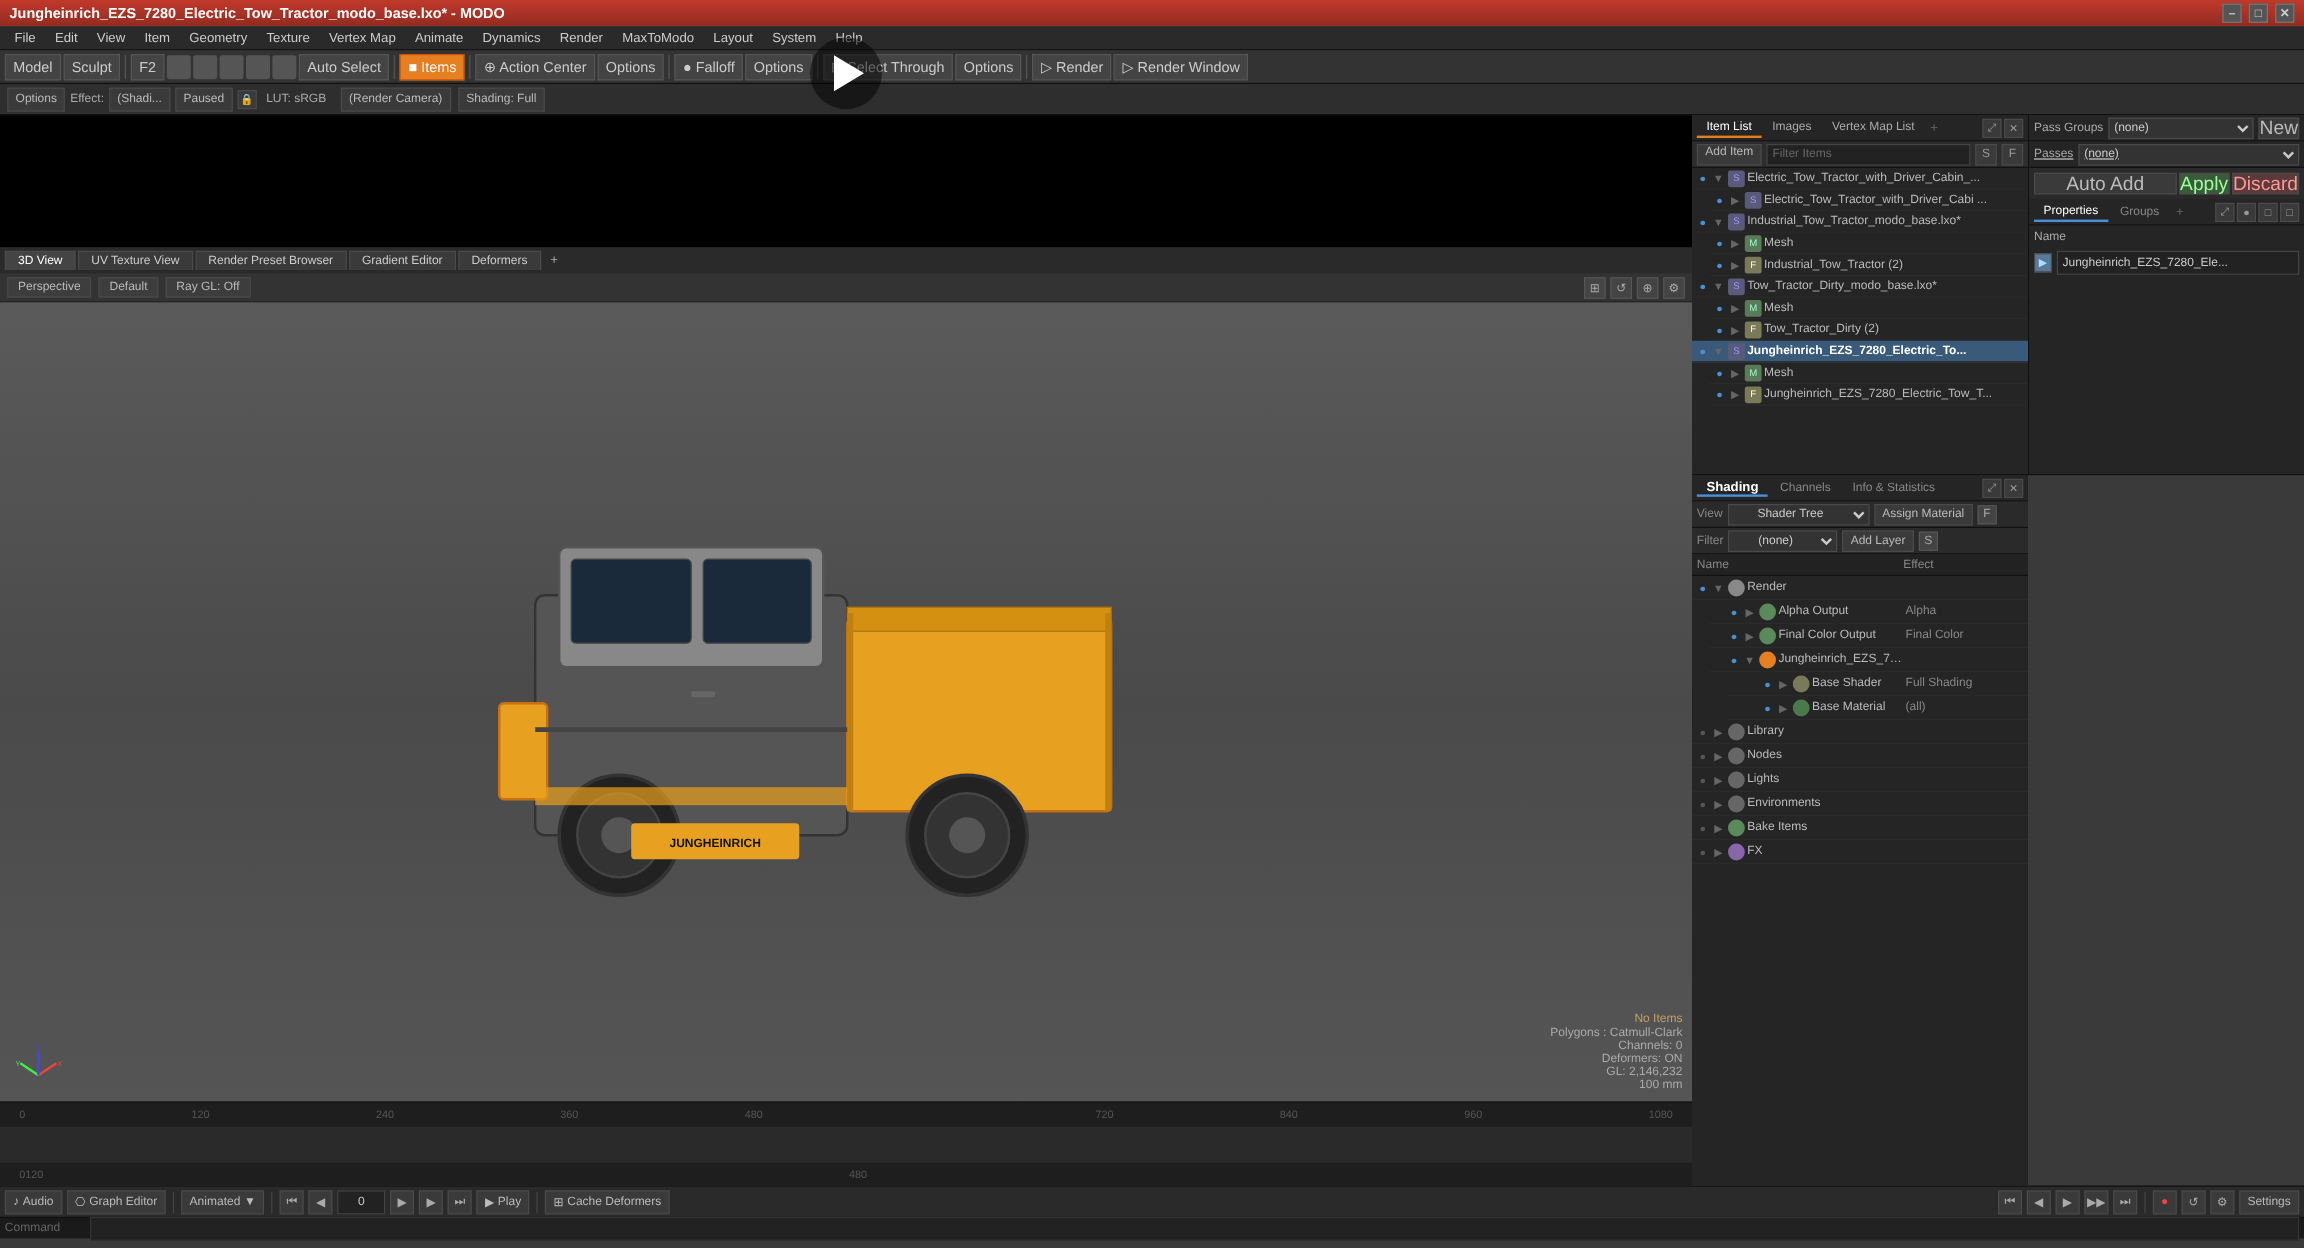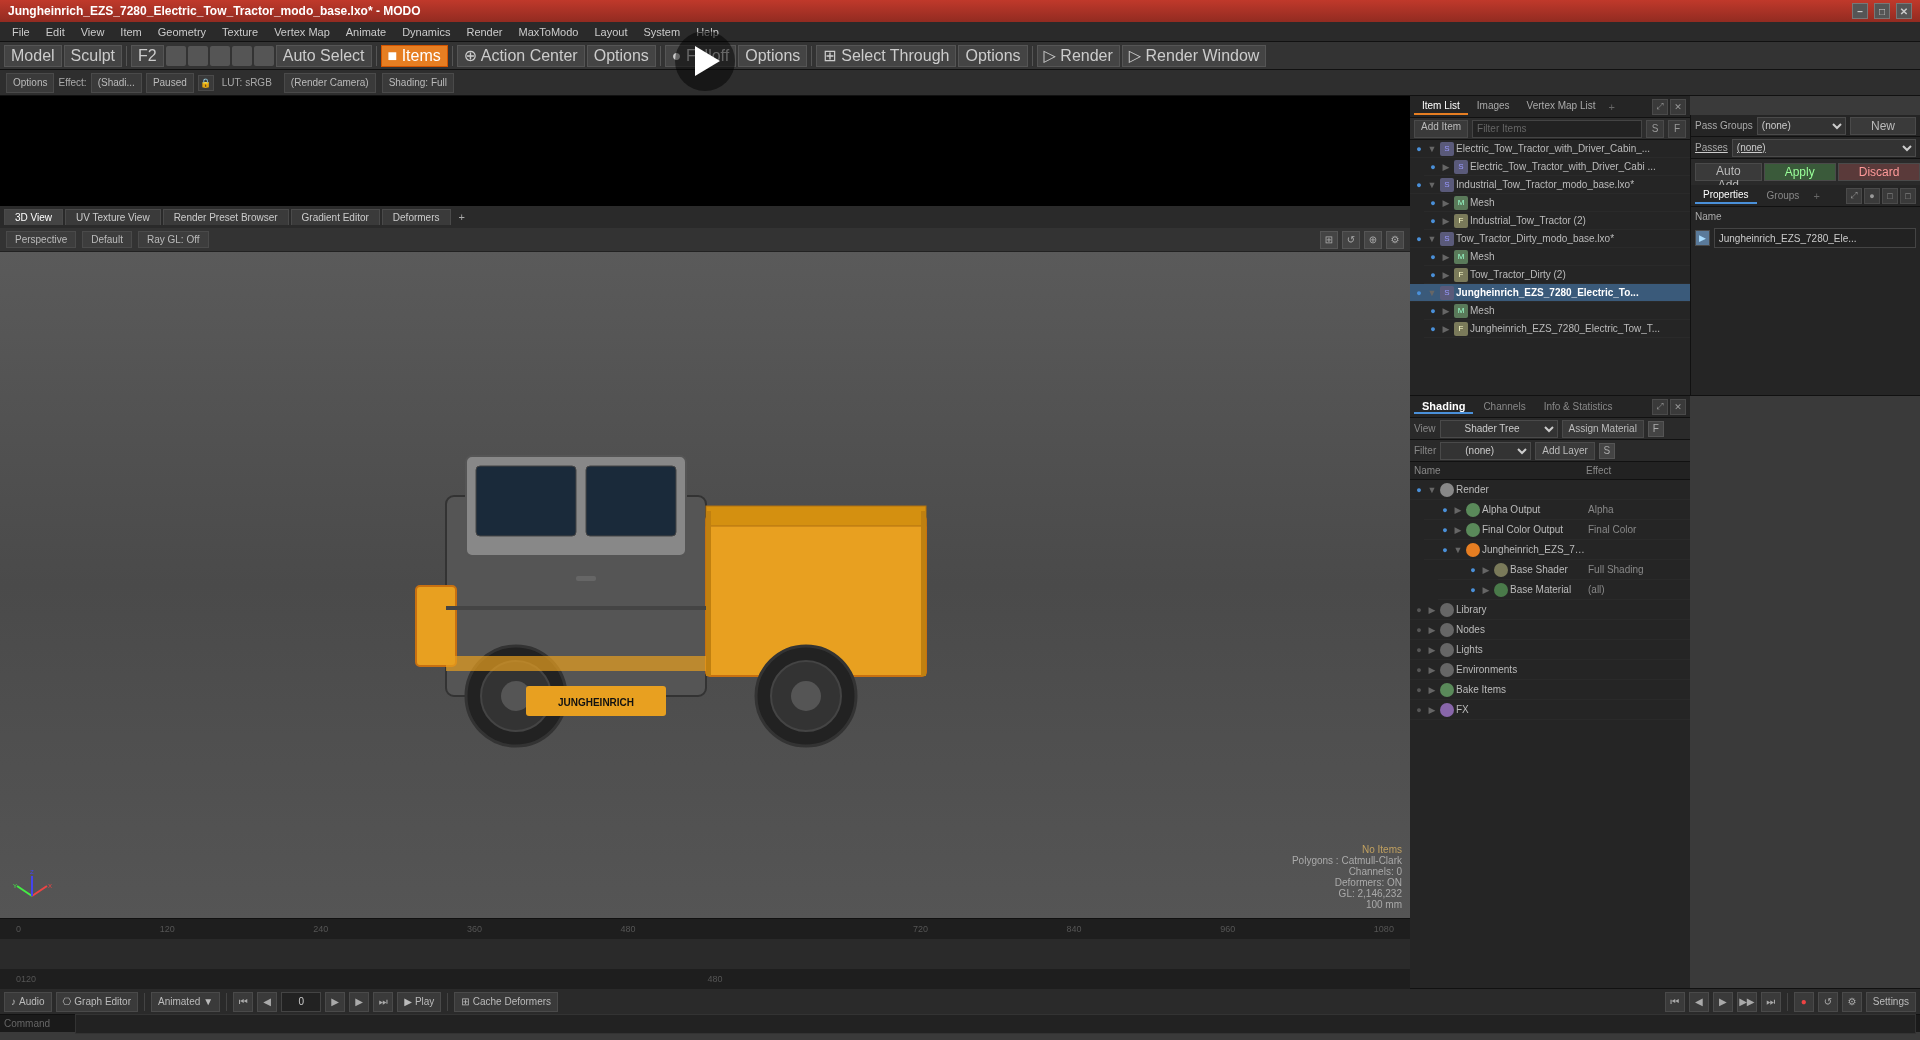--- a/index.html
+++ b/index.html
@@ -45,21 +45,21 @@
       padding: 0 4px;
       gap: 2px;
       border-bottom: 1px solid #111;
     }
     .toolbar-btn {
       height: 22px;
       padding: 0 6px;
       background: #444;
       border: 1px solid #555;
       color: #ccc;
-      font-size: 16px;
+      font-size: 12px;
       cursor: pointer;
       display: flex;
       align-items: center;
       gap: 3px;
       white-space: nowrap;
     }
     .toolbar-btn.active { background: #e67e22; color: white; border-color: #d35400; }
     .toolbar-sep { width: 1px; height: 20px; background: #555; margin: 0 2px; }
     .toolbar-icon { width: 16px; height: 16px; background: #666; border-radius: 2px; }
 
@@ -363,21 +363,21 @@
       height: 22px;
       background: #252525;
       display: flex;
       align-items: center;
       padding: 0 6px;
       border-bottom: 1px solid #111;
       gap: 6px;
     }
     .pg-label { font-size: 10px; color: #aaa; }
     .pg-select { flex: 1; height: 18px; background: #333; border: 1px solid #4a4a4a; color: #ccc; font-size: 10px; }
-    .pg-btn { height: 18px; padding: 0 20px; background: #3a3a3a; border: 1px solid #4a4a4a; color: #bbb; font-size: 12px; cursor: pointer; }
+    .pg-btn { height: 18px; padding: 0 0; background: #3a3a3a; border: 1px solid #4a4a4a; color: #bbb; font-size: 16px; cursor: pointer; }
     .prop-tabs {
       height: 22px;
       background: #252525;
       display: flex;
       align-items: center;
       padding: 0 4px;
       border-bottom: 1px solid #111;
       gap: 2px;
     }
     .prop-tab { padding: 2px 8px; color: #888; font-size: 10px; cursor: pointer; }
@@ -531,21 +531,20 @@
       justify-content: center;
     }
 
     
     #far-right {
       width: 230px;
       background: #2a2a2a;
       border-left: 1px solid #111;
       display: flex;
       flex-direction: column;
-      margin-top: 19px;
     }
   </style>
 </head>
 <body>
 
 <div id="title-bar">
   <span>Jungheinrich_EZS_7280_Electric_Tow_Tractor_modo_base.lxo* - MODO</span>
   <div class="win-controls">
     <div class="win-btn">–</div>
     <div class="win-btn">□</div>

